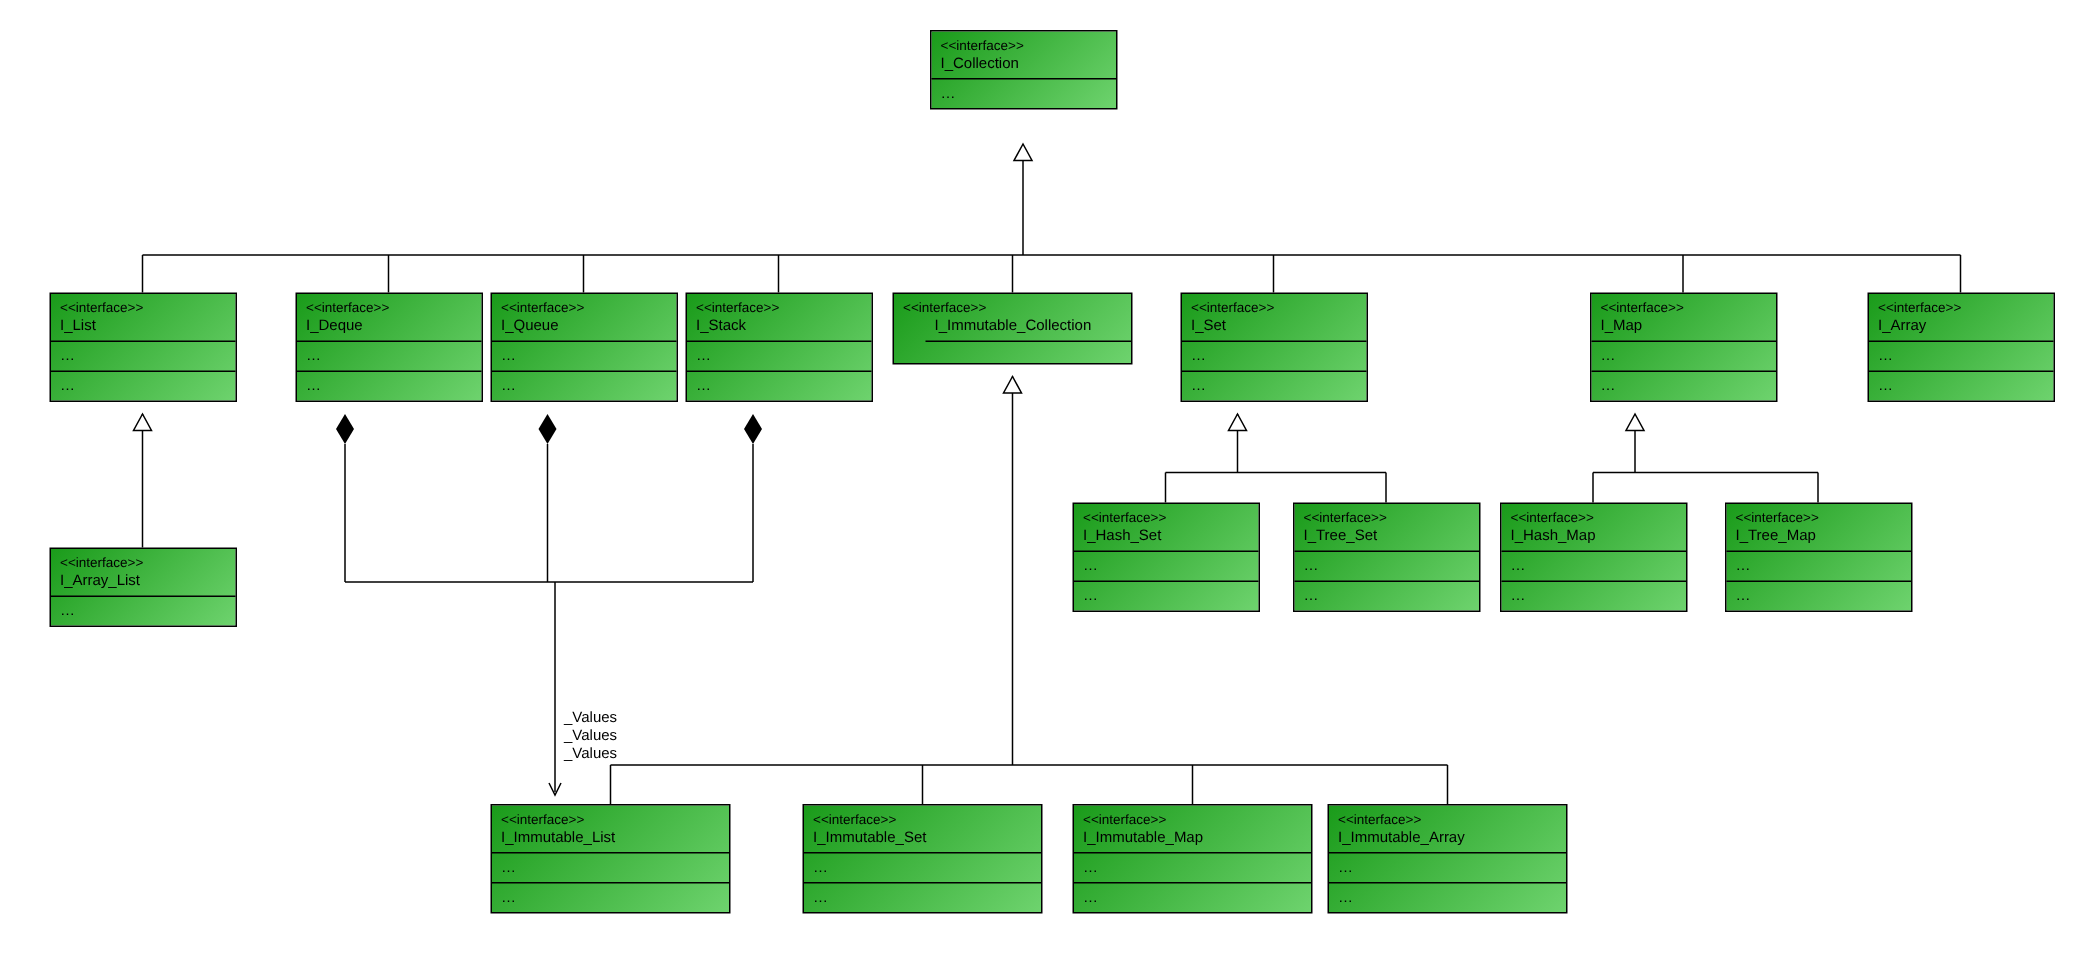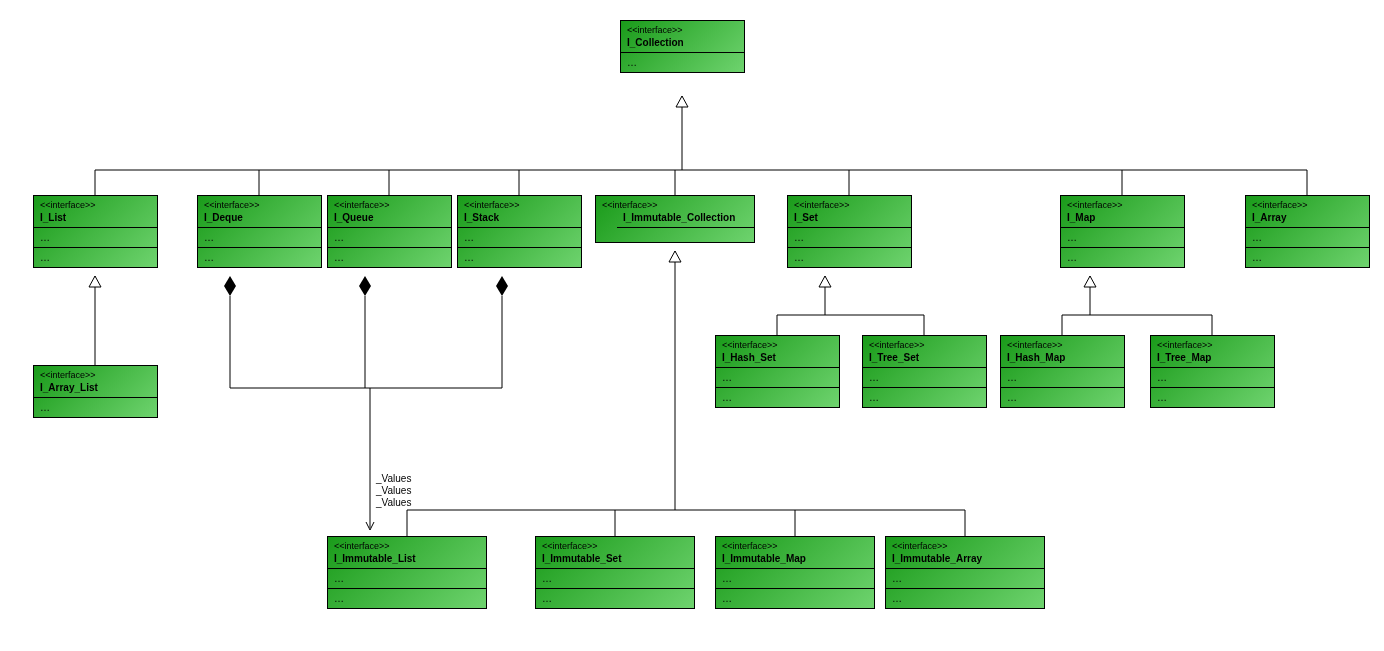--- a/index.html
+++ b/index.html
@@ -25,21 +25,21 @@
     display: flex;
     flex-direction: column;
   }
   .box .stereotype {
     padding: 4px 6px 0 6px;
     font-size: 9px;
     color: #000;
   }
   .box .name {
     padding: 2px 6px 4px 6px;
-    font-weight: bold;
+    font-weight: normal;
     font-size: 10px;
     color: #000;
     border-bottom: 1px solid #000;
   }
   .box .section {
     padding: 4px 6px;
     border-bottom: 1px solid #000;
     font-size: 10px;
     color: #000;
     min-height: 10px;

